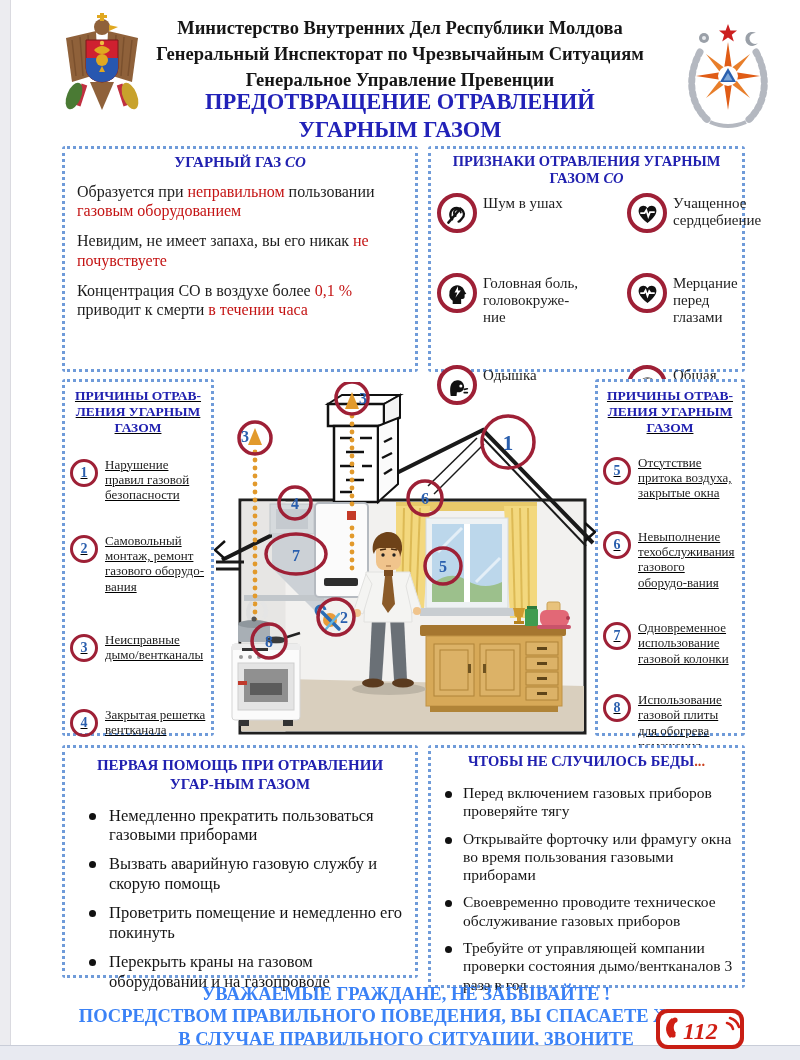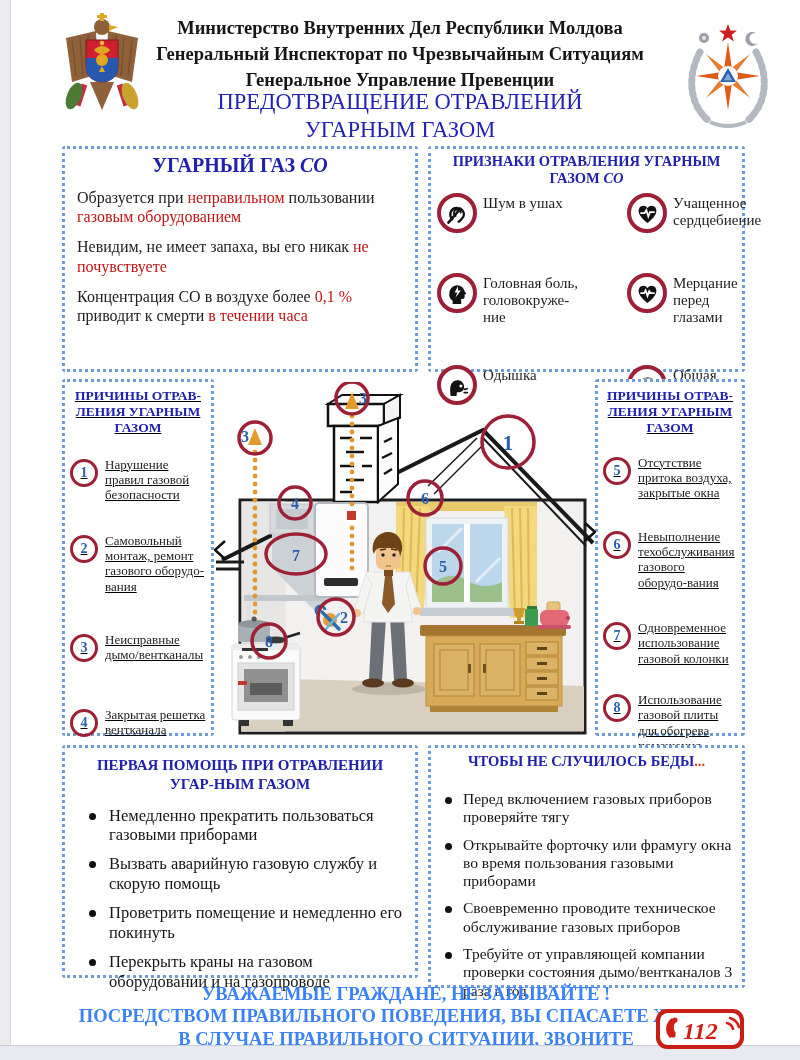--- a/index.html
+++ b/index.html
@@ -10,28 +10,28 @@
   .edge-left { position:absolute; left:0; top:0; width:11px; height:100%; background:#ececf0; border-right:1px solid #dadae0; }
   .edge-bottom { position:absolute; left:0; bottom:0; width:100%; height:15px; background:#e8eaf1; border-top:1px solid #c9cdd8; z-index:15; }
 
   
   .header-emblem { position:absolute; top:12px; }
   .coat { left:56px; }
   .sign { right:20px; }
   .header-text { position:absolute; left:150px; right:150px; top:16px; text-align:center;
     font-weight:bold; font-size:18.5px; line-height:1.4; color:#161616; }
   .main-title { position:absolute; left:0; right:0; top:88px; text-align:center;
-    font-weight:normal; font-size:22.5px; line-height:1.25; color:#2222b8; }
+    font-weight:bold; font-size:22.5px; line-height:1.25; color:#2222b8; }
 
   
   .dbox { position:absolute; border:3px dotted #6f9bd9; border-radius:3px; background:#fff; }
   .box-title { text-align:center; font-weight:bold; color:#2121b0; }
 
   .co-box { left:62px; top:146px; width:356px; height:226px; padding:5px 12px 4px 12px; }
-  .co-box .box-title { font-size:20px; margin-bottom:10px; }
+  .co-box .box-title { font-size:15px; margin-bottom:10px; }
   .co-par { font-size:16px; line-height:1.2; color:#1d1d1d; margin-top:11px; }
   .red { color:#c41414; }
 
   .signs-box { left:428px; top:146px; width:317px; height:226px; padding:4px 6px; }
   .signs-box .box-title { font-size:14.5px; margin-bottom:6px; }
   .signs-grid { display:grid; grid-template-columns:150px 1fr; column-gap:4px; row-gap:13px;gap:40px; }
   .sign-item { display:flex; align-items:flex-start; gap:6px; }
   .sign-icon { flex:0 0 auto; width:40px; height:40px; border:4px solid #9e2036; border-radius:50%;
     background:#fff; display:flex; align-items:center; justify-content:center; }
   .sign-icon svg { width:25px; height:25px; }
@@ -56,21 +56,21 @@
 
   .illustration { position:absolute; left:214px; top:382px; width:382px; height:354px; }
 
   .first-aid { left:62px; top:745px; width:356px; height:233px; padding:8px 10px; }
   .first-aid .box-title { font-size:15px; line-height:1.25; }
   .bullets { list-style:none; margin-top:12px; }
   .bullets li { position:relative; padding-left:34px; font-size:16.5px; line-height:1.18; color:#151515; margin-bottom:10px; }
   .bullets li::before { content:""; position:absolute; left:14px; top:7px; width:7px; height:7px; border-radius:50%; background:#111; }
   .prevention { left:428px; top:745px; width:317px; height:243px; padding:5px 6px; }
   .prevention .box-title { font-size:14.5px; }
-  .prevention .bullets { margin-top:20px; }
+  .prevention .bullets { margin-top:14px; }
   .prevention .bullets li { font-size:15.5px; padding-left:26px; margin-bottom:9px; }
   .prevention .bullets li::before { left:8px; }
   .dots { color:#cc4422; font-weight:bold; }
 
   .footer-line { position:absolute; left:12px; right:0; text-align:center; font-weight:bold; color:#3b82f6; font-size:18.5px; }
   .footer-1 { top:984px; }
   .footer-2 { top:1006px; }
   .footer-3 { top:1029px; z-index:5; }
   .logo112 { position:absolute; left:655px; top:1008px; width:90px; height:42px; z-index:20; }
 

